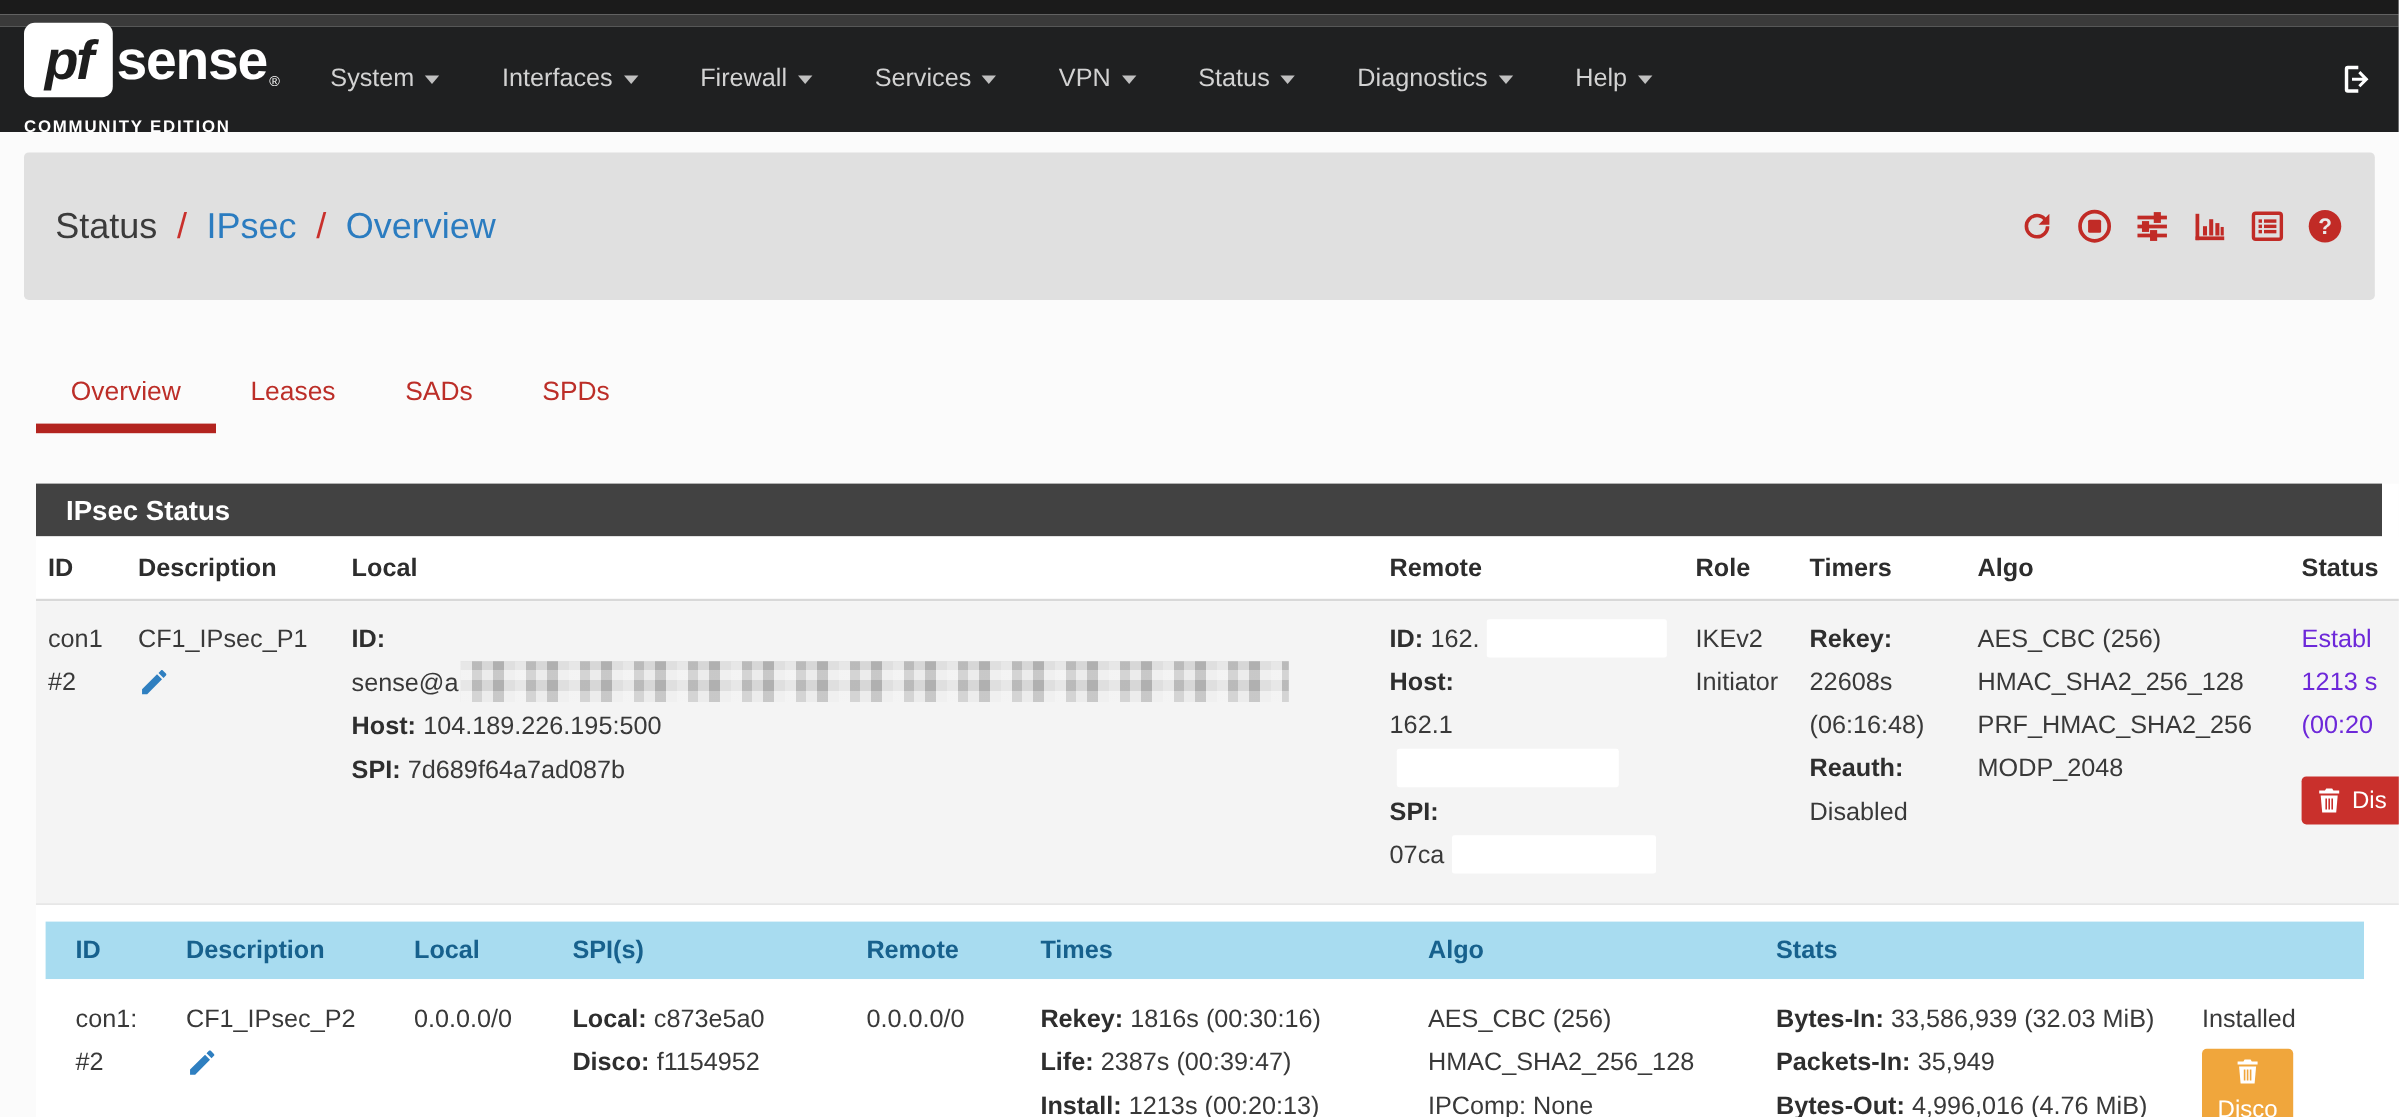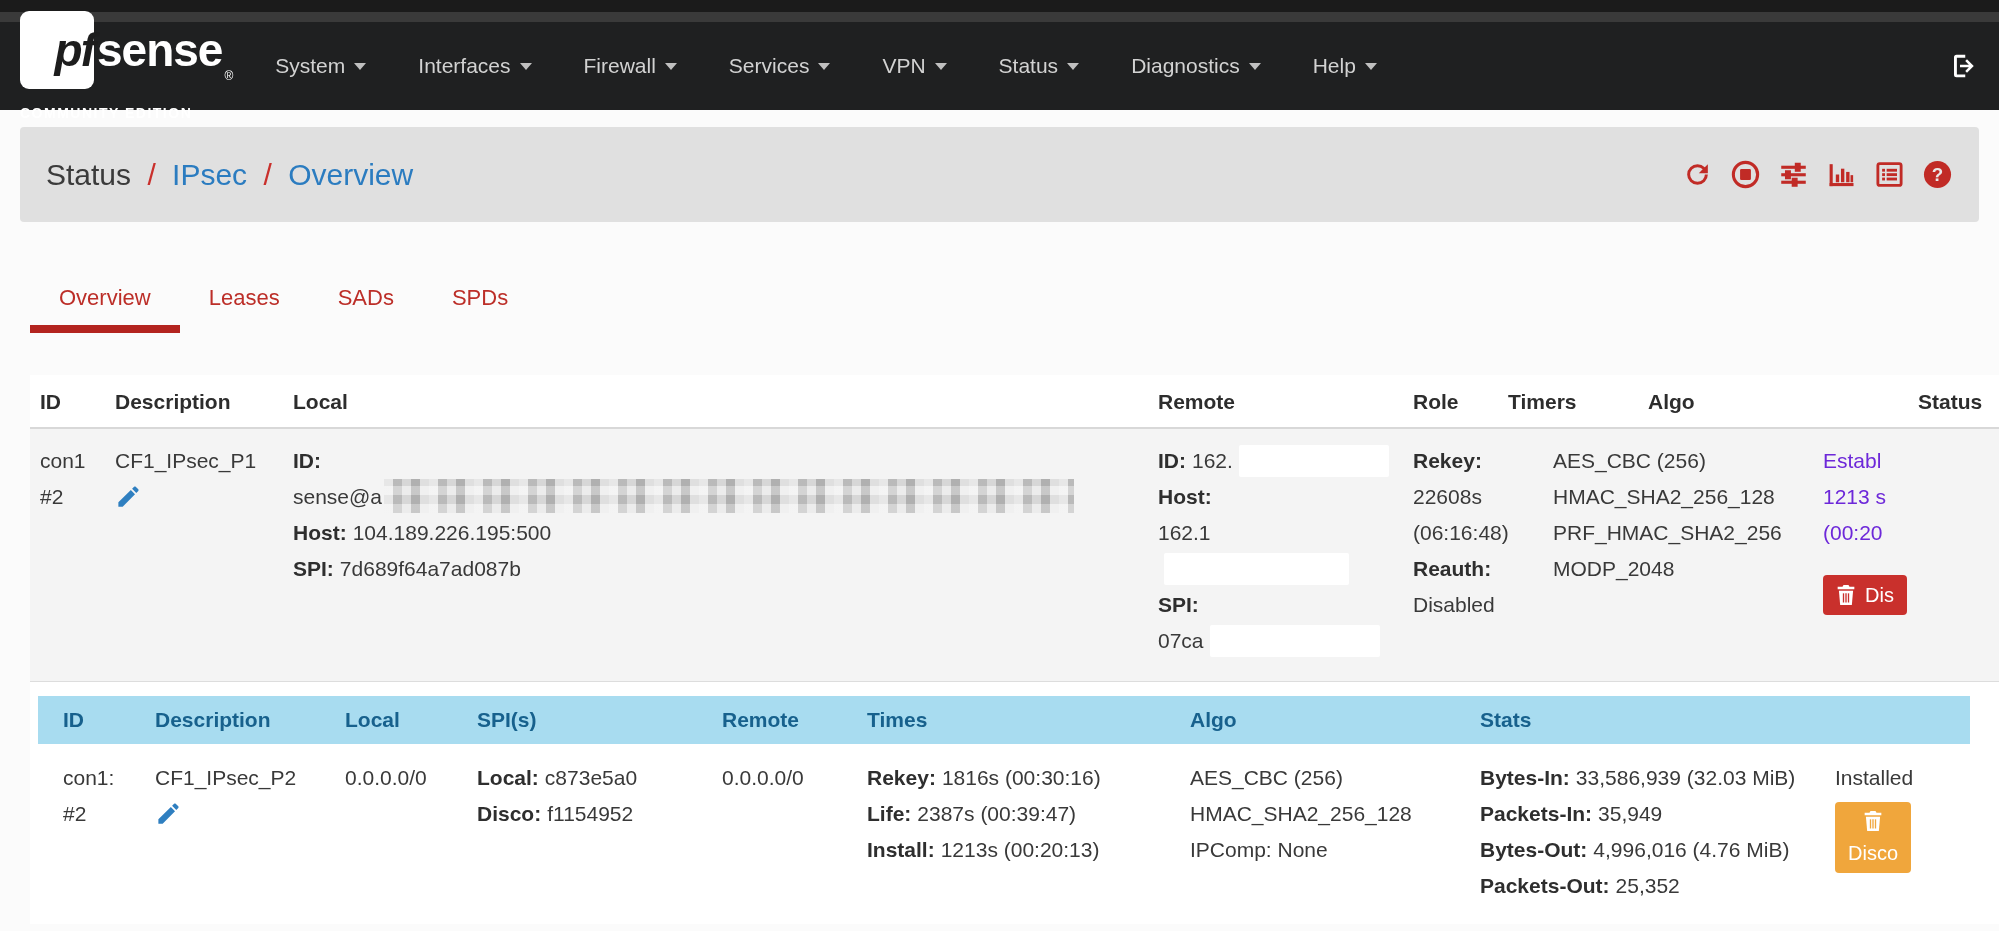--- a/index.html
+++ b/index.html
@@ -5,34 +5,34 @@
   * { margin:0; padding:0; box-sizing:border-box; }
   html,body { width:1999px; height:931px; overflow:hidden; background:#fbfbfb;
               font-family:"Liberation Sans", sans-serif; }
 
   
   .edge1 { height:12px; background:#1b1b1b; }
   .edge2 { height:10px; background:#3a3a3a; }
   .navbar { height:88px; background:#1f2021; display:flex; align-items:center; padding:0 20px; }
   .logo-group { display:flex; flex-direction:column; }
   .logo-row { display:flex; align-items:center; }
-  .logo-box { background:#fff; border-radius:9px; width:74px; height:78px;
-              display:flex; align-items:center; justify-content:flex-end; }
+  .logo-box { background:#fff; border-radius:9px; width:74px; height:62px;
+              display:flex; align-items:center; justify-content:center; }
   .logo-pf { font-style:italic; font-weight:bold; font-size:46px; color:#1d1d1d; letter-spacing:-2px; }
   .logo-sense { color:#fff; font-weight:bold; font-size:46px; letter-spacing:-1px; margin-left:3px; }
   .logo-reg { color:#fff; font-size:12px; align-self:flex-end; margin:0 0 6px 2px; }
   .logo-sub { color:#fff; font-size:14px; font-weight:bold; letter-spacing:1.5px; margin-top:16px; }
   .menu { display:flex; margin-left:16px; }
   .menu-item { color:#d2d2d2; font-size:21px; padding:0 26px; display:flex; align-items:center; cursor:pointer; }
   .caret { width:0; height:0; border-left:6px solid transparent; border-right:6px solid transparent;
            border-top:7px solid #d2d2d2; margin-left:9px; opacity:.9; }
   .logout { margin-left:auto; cursor:pointer; display:flex; }
 
   
-  .crumb-bar { margin:17px 20px 0; background:#e0e0e0; border-radius:4px; height:95px;
+  .crumb-bar { margin:17px 20px 0; background:#e0e0e0; border-radius:4px; height:123px;
                display:flex; align-items:center; padding:0 26px; }
   .crumb { font-size:30px; }
   .crumb-section { color:#3b3b3b; }
   .crumb-sep { color:#c9302c; padding:0 8px; }
   .crumb-link { color:#2b7cc0; text-decoration:none; cursor:pointer; }
   .crumb-icons { margin-left:auto; display:flex; align-items:center; gap:17px; }
   .cicon { width:31px; height:31px; cursor:pointer; display:block; }
 
   
   .tabs { margin:49px 20px 0 30px; display:flex; }
@@ -198,20 +198,21 @@
 </div>
 
 <div class="tabs">
   <div class="tab active"><span>Overview</span></div>
   <div class="tab"><span>Leases</span></div>
   <div class="tab"><span>SADs</span></div>
   <div class="tab"><span>SPDs</span></div>
 </div>
 
 <div class="panel">
+  <div class="panel-header">IPsec Status</div>
 
   <div class="thead">
     <div class="mc1">ID</div>
     <div class="mc2">Description</div>
     <div class="mc3">Local</div>
     <div class="mc4">Remote</div>
     <div class="mc5">Role</div>
     <div class="mc6">Timers</div>
     <div class="mc7">Algo</div>
     <div class="mc8">Status</div>
@@ -235,20 +236,24 @@
       <span>sense@a</span><span class="mosaic"></span><br>
       <span class="lbl">Host:</span><span class="val">104.189.226.195:500</span><br>
       <span class="lbl">SPI:</span><span class="val">7d689f64a7ad087b</span>
     </div>
     <div class="tcell mc4">
       <span class="lbl">ID:</span><span class="val">162.</span><span class="wblock wb1"></span><br>
       <span class="lbl">Host:</span><br>
       <span>162.1</span><span class="wblock wb2"></span><br>
       <span class="lbl">SPI:</span><br>
       <span>07ca</span><span class="wblock wb3"></span>
+    </div>
+    <div class="tcell mc5">
+      <span>IKEv2</span><br>
+      <span>Initiator</span>
     </div>
     <div class="tcell mc6">
       <span class="lbl">Rekey:</span><br>
       <span>22608s</span><br>
       <span>(06:16:48)</span><br>
       <span class="lbl">Reauth:</span><br>
       <span>Disabled</span>
     </div>
     <div class="tcell mc7">
       <span>AES_CBC (256)</span><br>

